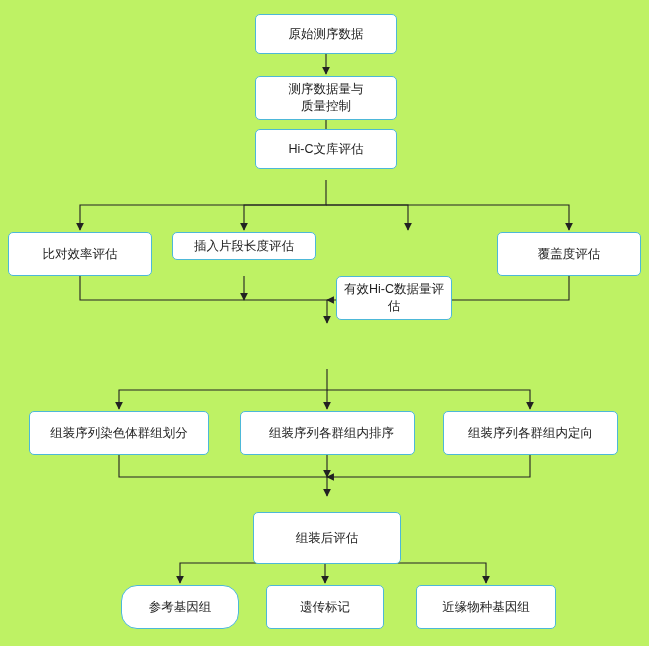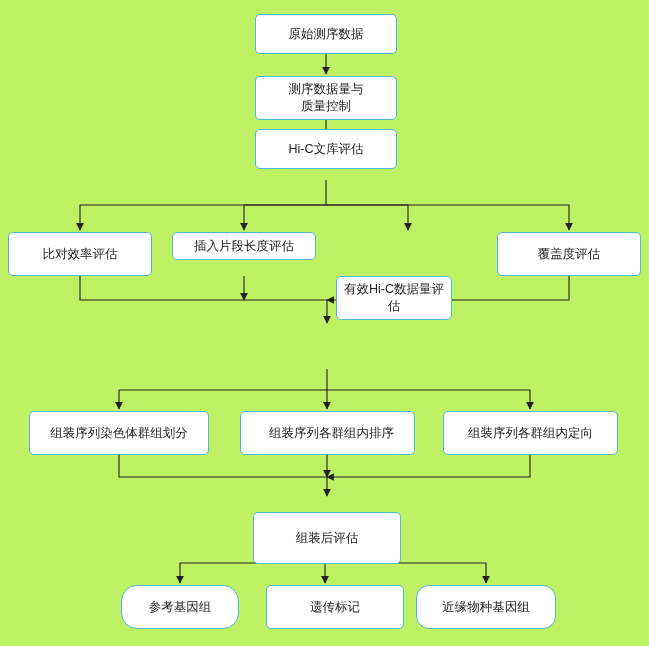--- a/index.html
+++ b/index.html
@@ -87,16 +87,16 @@
   <div class="node" style="left:255px; top:129px; width:142px; height:40px;">Hi-C文库评估</div>
   <div class="node" style="left:8px;   top:232px; width:144px; height:44px;">比对效率评估</div>
   <div class="node" style="left:172px; top:232px; width:144px; height:28px;">插入片段长度评估</div>
   <div class="node" style="left:336px; top:232px; width:116px; height:44px;margin-top:44px;">有效Hi-C数据量评估</div>
   <div class="node" style="left:497px; top:232px; width:144px; height:44px;">覆盖度评估</div>
   <div class="node" style="left:29px;  top:411px; width:180px; height:44px;text-align:center;">组装序列染色体群组划分</div>
   <div class="node" style="left:240px; top:411px; width:175px; height:44px;padding-left:12px;">组装序列各群组内排序</div>
   <div class="node" style="left:443px; top:411px; width:175px; height:44px;font-family:Liberation Serif, serif;">组装序列各群组内定向</div>
   <div class="node" style="left:253px; top:512px; width:148px; height:52px;">组装后评估</div>
   <div class="node" style="left:121px; top:585px; width:118px; height:44px;border-radius:16px;">参考基因组</div>
-  <div class="node" style="left:266px; top:585px; width:138px; height:44px;">遗传标记</div>
-  <div class="node" style="left:416px; top:585px; width:140px; height:44px;border-radius:13px;">近缘物种基因组</div>
+  <div class="node" style="left:266px; top:585px; width:118px; height:44px;">遗传标记</div>
+  <div class="node" style="left:416px; top:585px; width:140px; height:44px;">近缘物种基因组</div>
 
 </div>
 
 </body></html>

